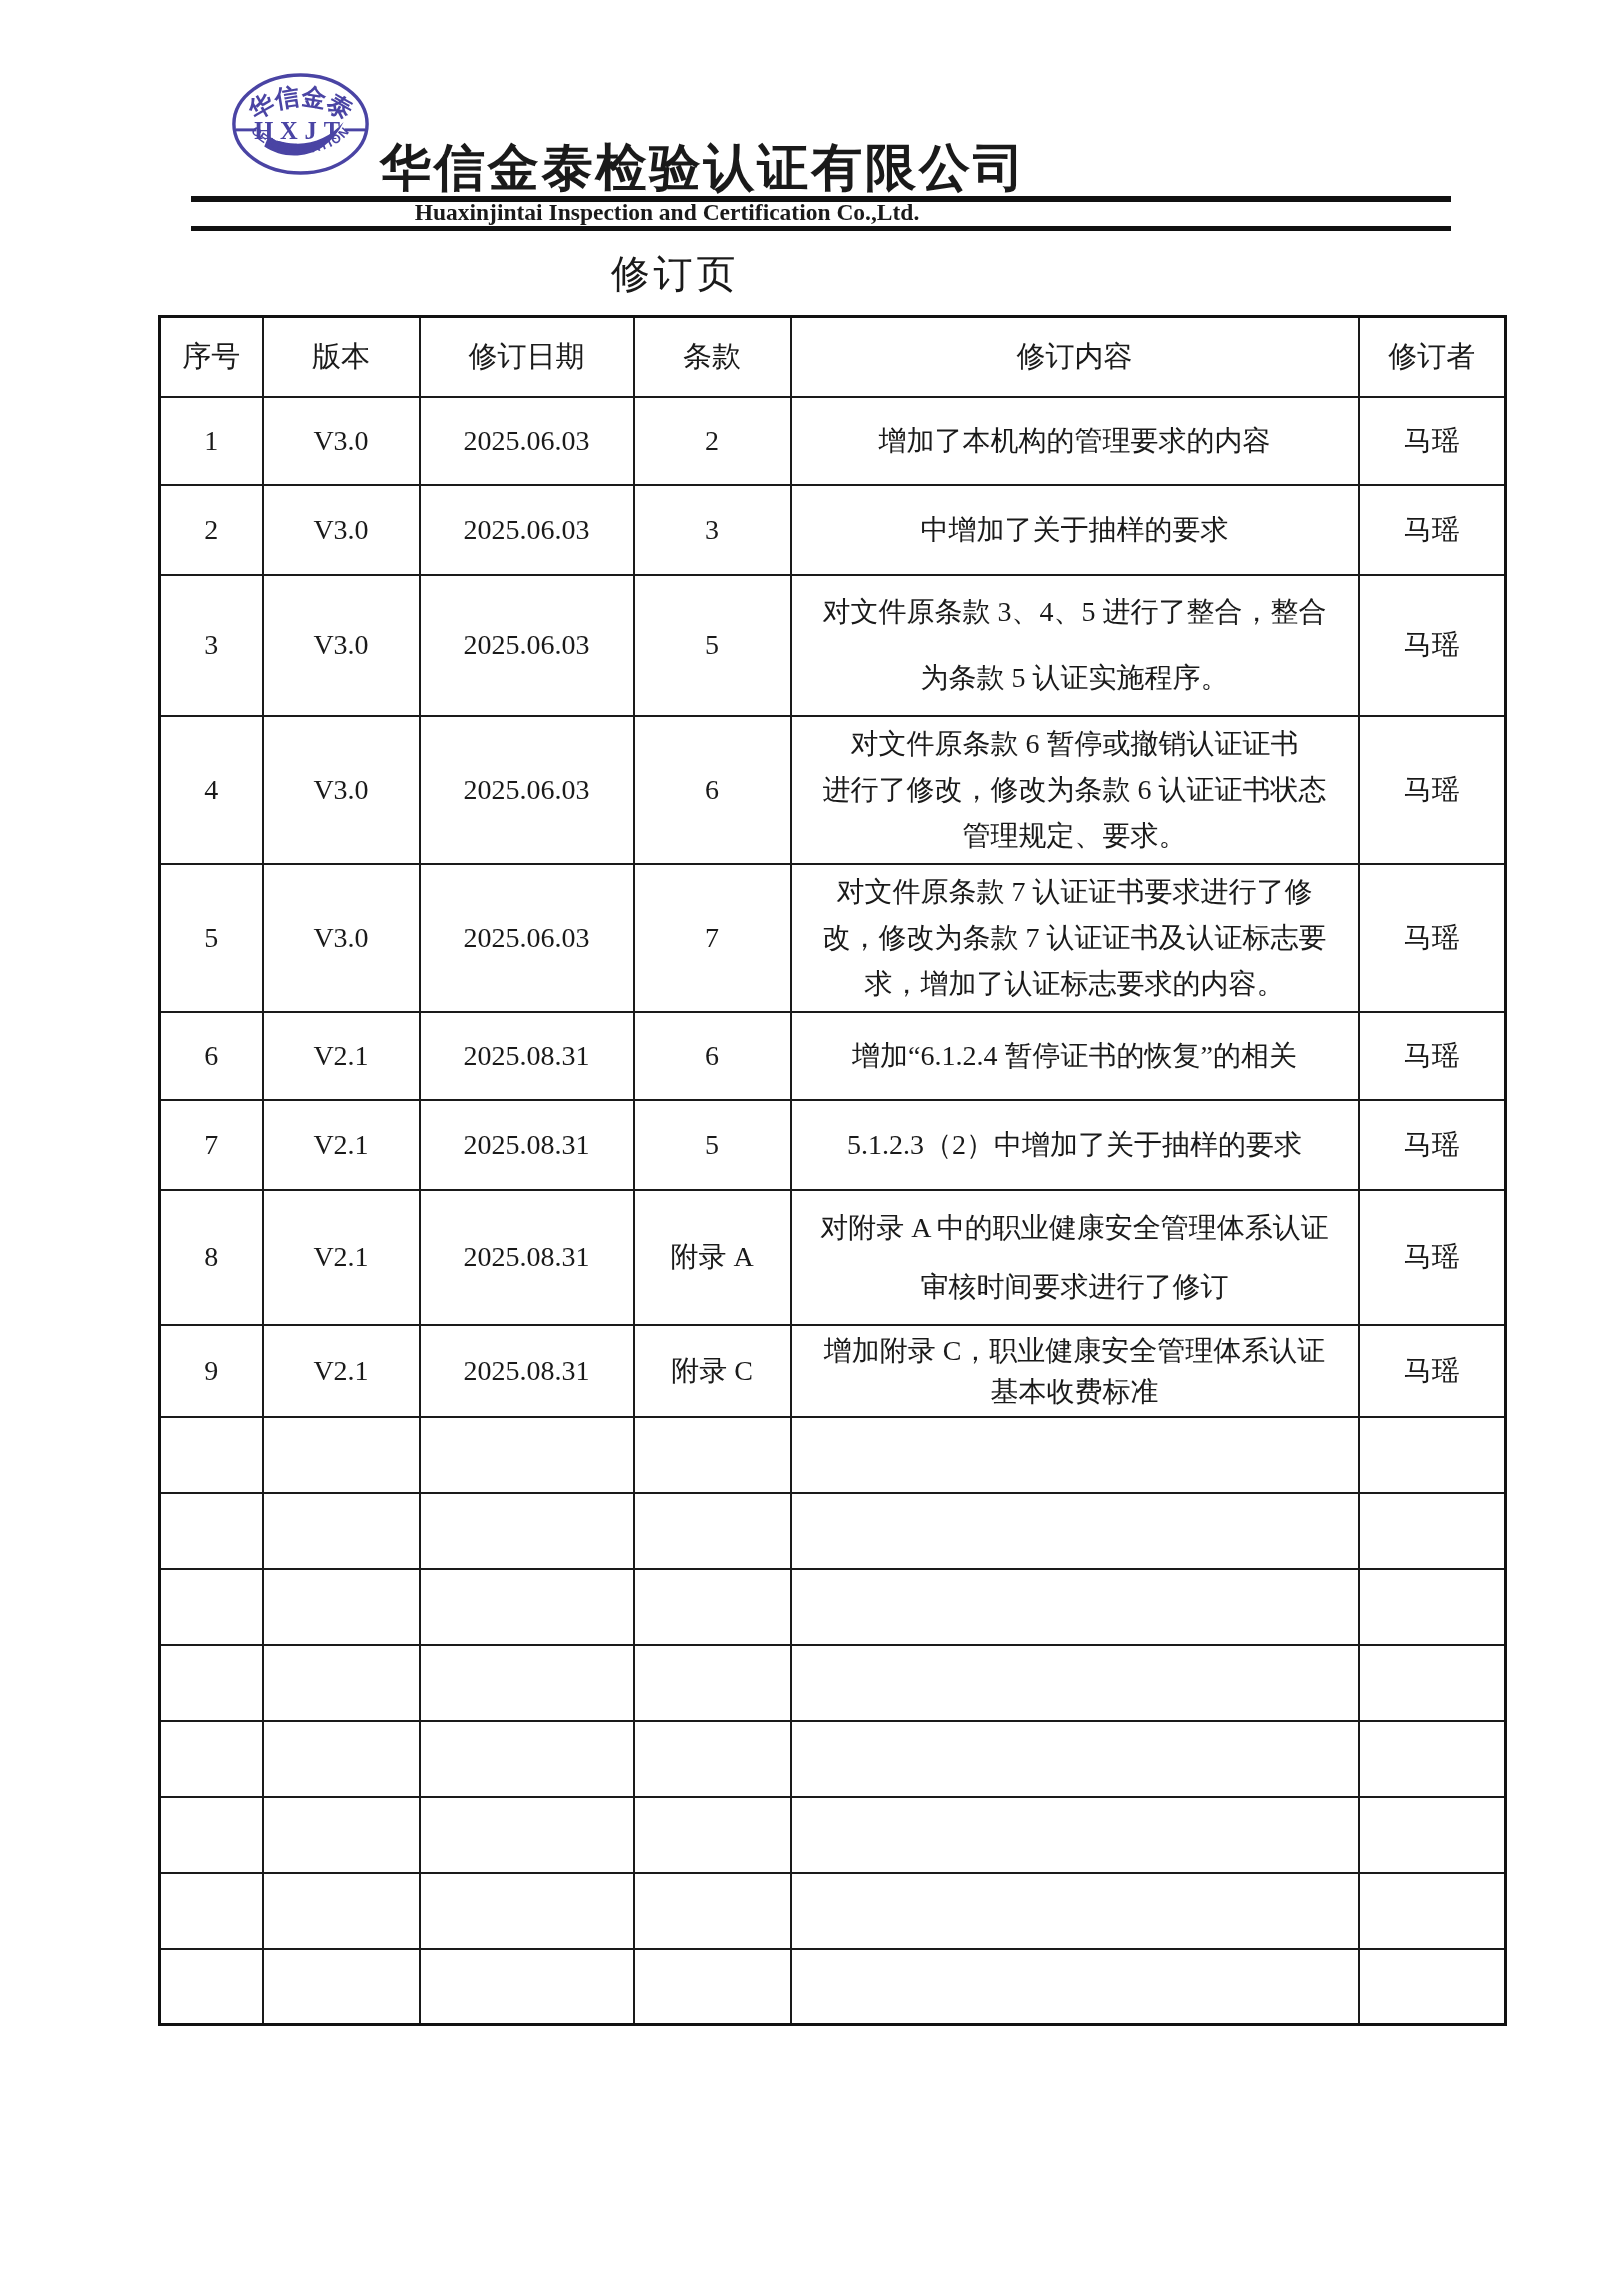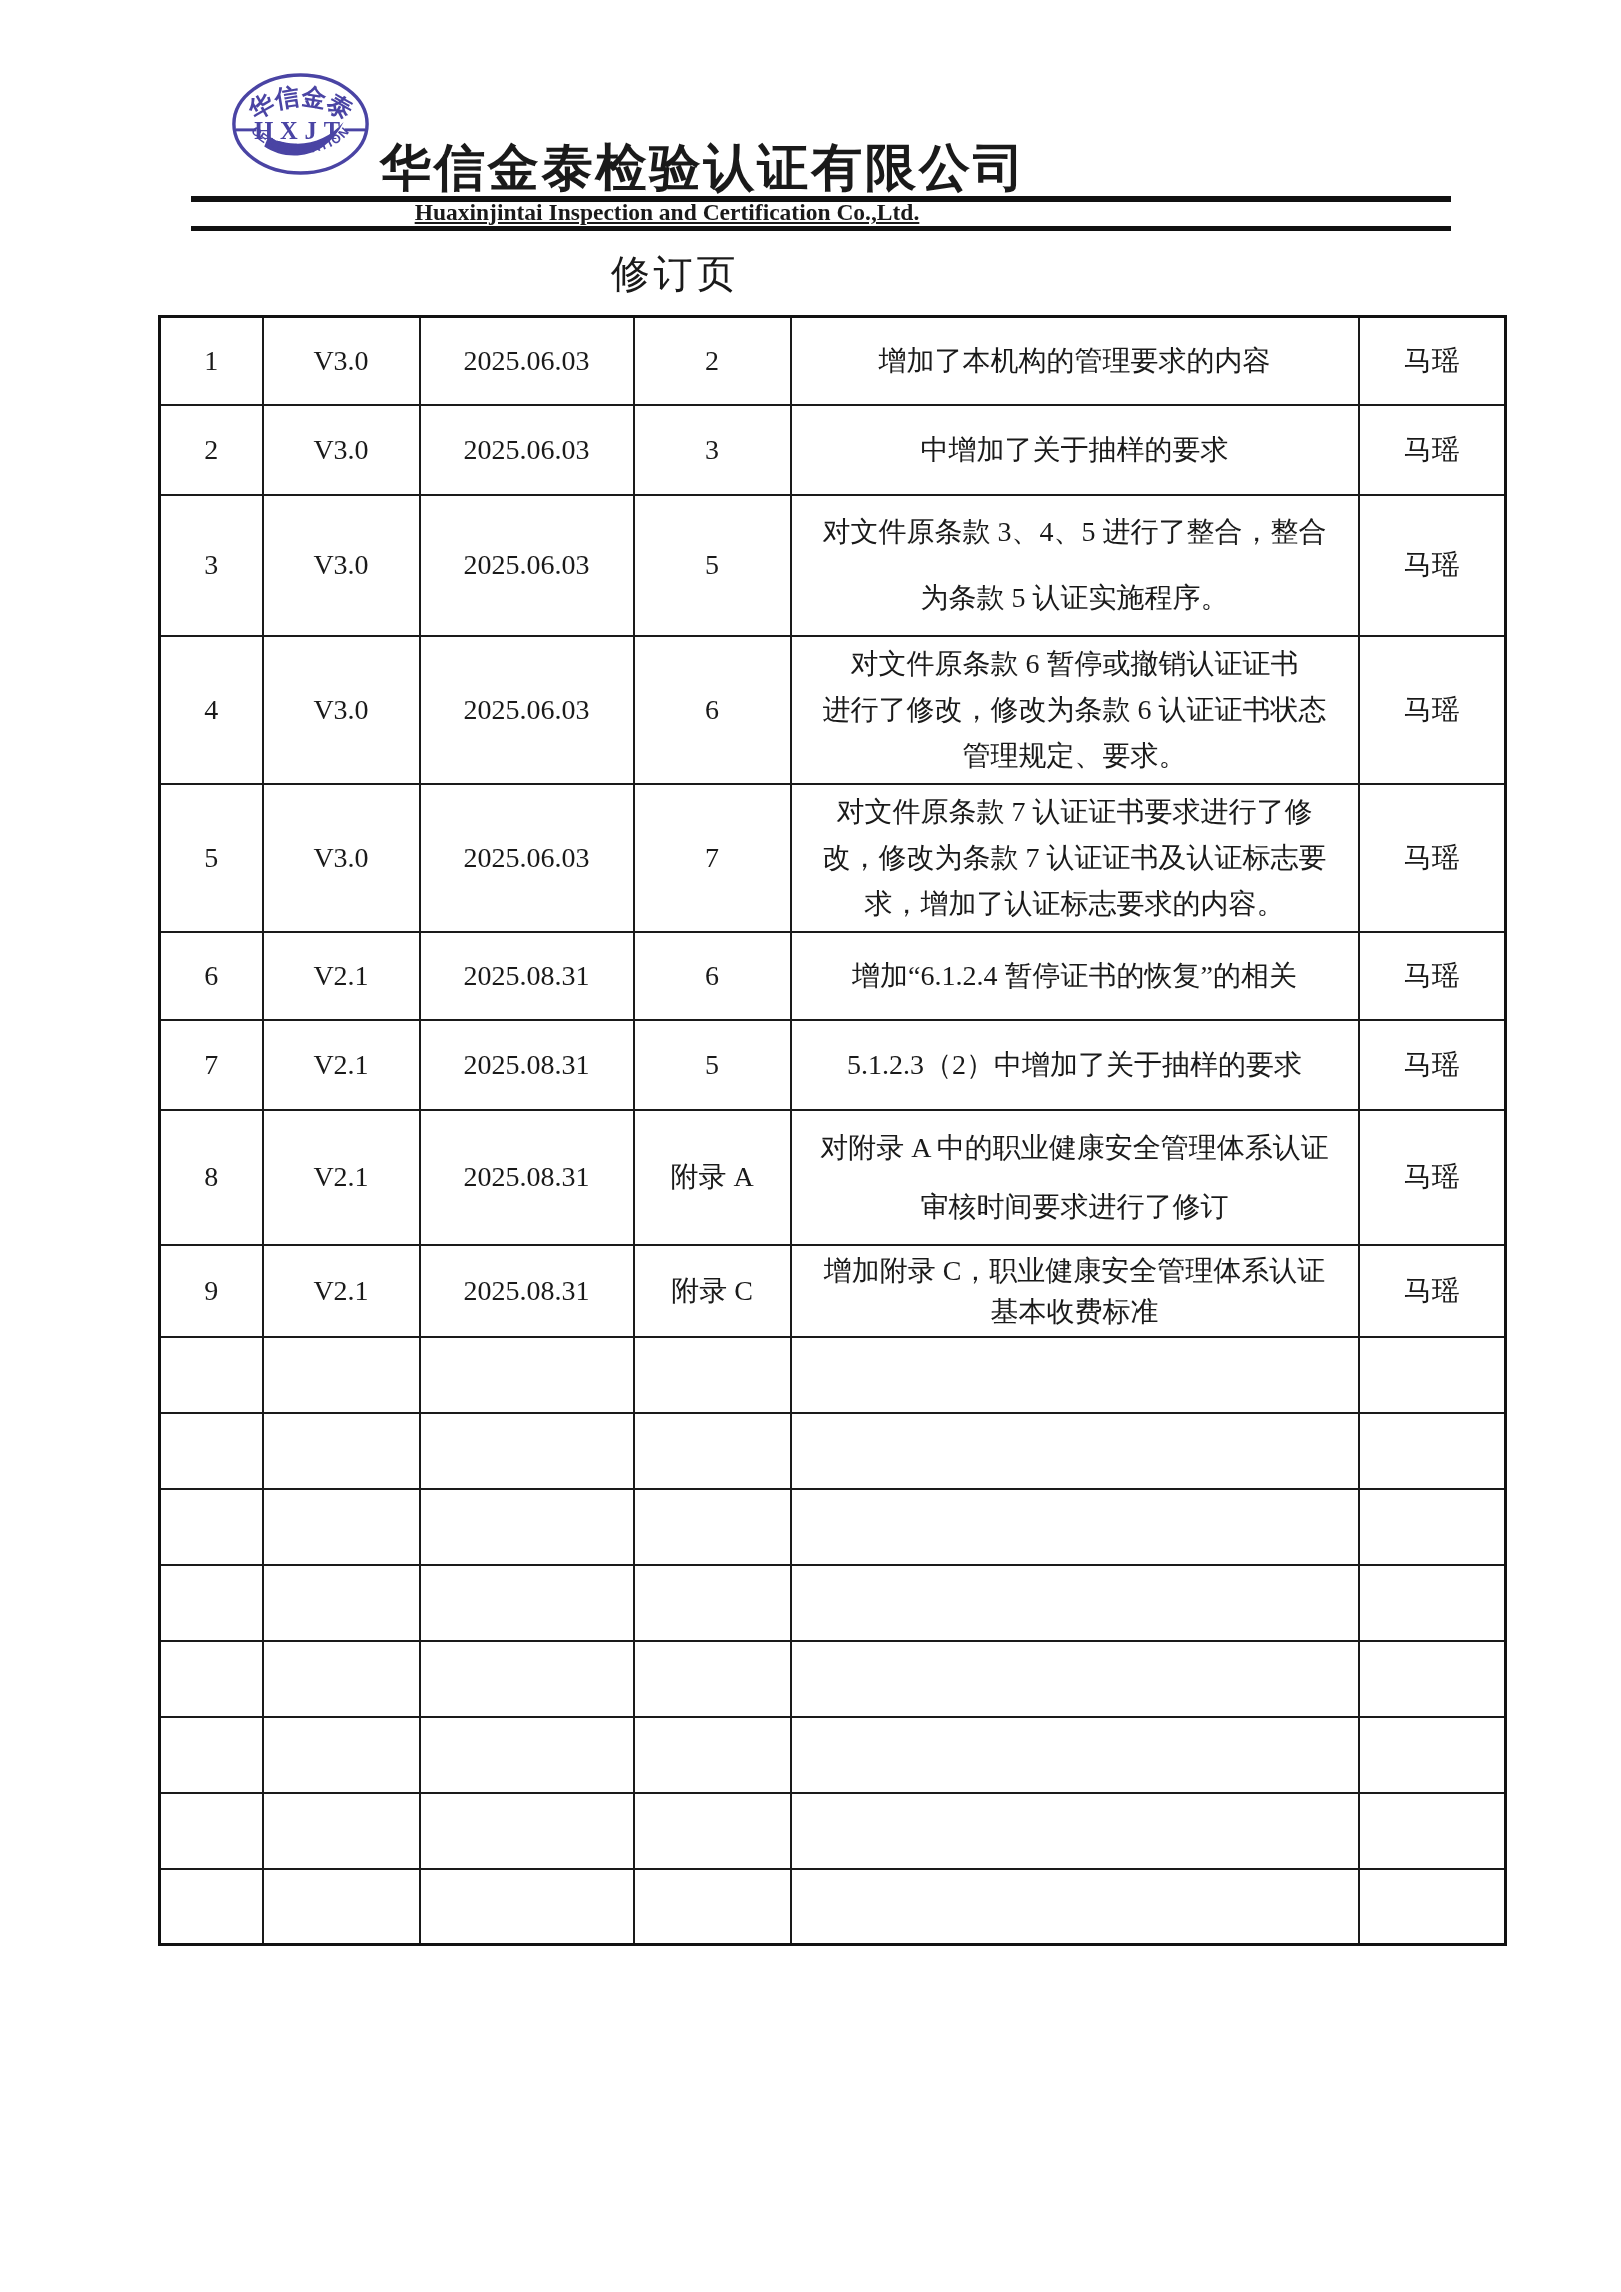--- a/index.html
+++ b/index.html
@@ -35,21 +35,20 @@
     white-space:nowrap;
   }
   .rule { position:absolute; left:191px; width:1260px; background:#111111; }
   .rule-top { top:196px; height:5.9px; }
   .rule-bottom { top:226px; height:4.9px; }
   .company-en {
     position:absolute; left:412px; top:199px; width:510px;
     text-align:center; font-size:23.5px; font-weight:bold;
     white-space:nowrap;
     font-family:"Liberation Serif","DejaVu Serif",serif;
-    text-decoration:underline;
   }
 
   
   .page-title {
     position:absolute; left:0; top:247px; width:1350px;
     text-align:center; font-size:39px; letter-spacing:3.9px;
   }
 
   
   table.rev {
@@ -116,20 +115,28 @@
   <table class="rev">
     <colgroup>
       <col style="width:103px">
         <col style="width:157px">
         <col style="width:214px">
       <col style="width:157px">
         <col style="width:568px">
         <col style="width:147px">
     </colgroup>
     <tbody>
+      <tr class="h-header">
+        <th>序号</th>
+        <th>版本</th>
+        <th>修订日期</th>
+        <th>条款</th>
+        <th>修订内容</th>
+        <th>修订者</th>
+      </tr>
 
       <tr class="r1">
         <td>1</td>
         <td>V3.0</td>
         <td>2025.06.03</td>
         <td>2</td>
         <td class="c-content">增加了本机构的管理要求的内容</td>
         <td>马瑶</td>
       </tr>
       <tr class="r2">

